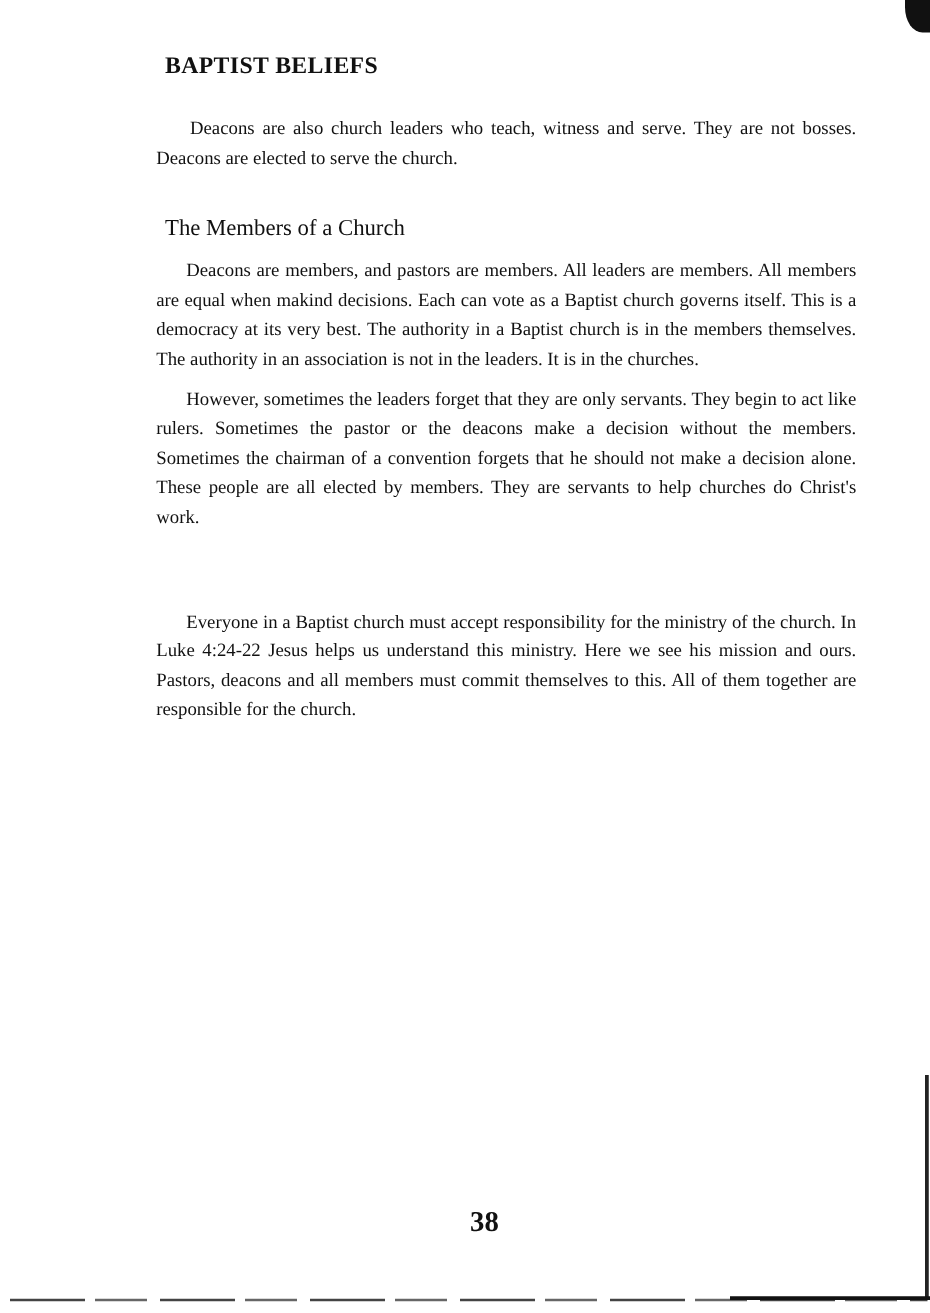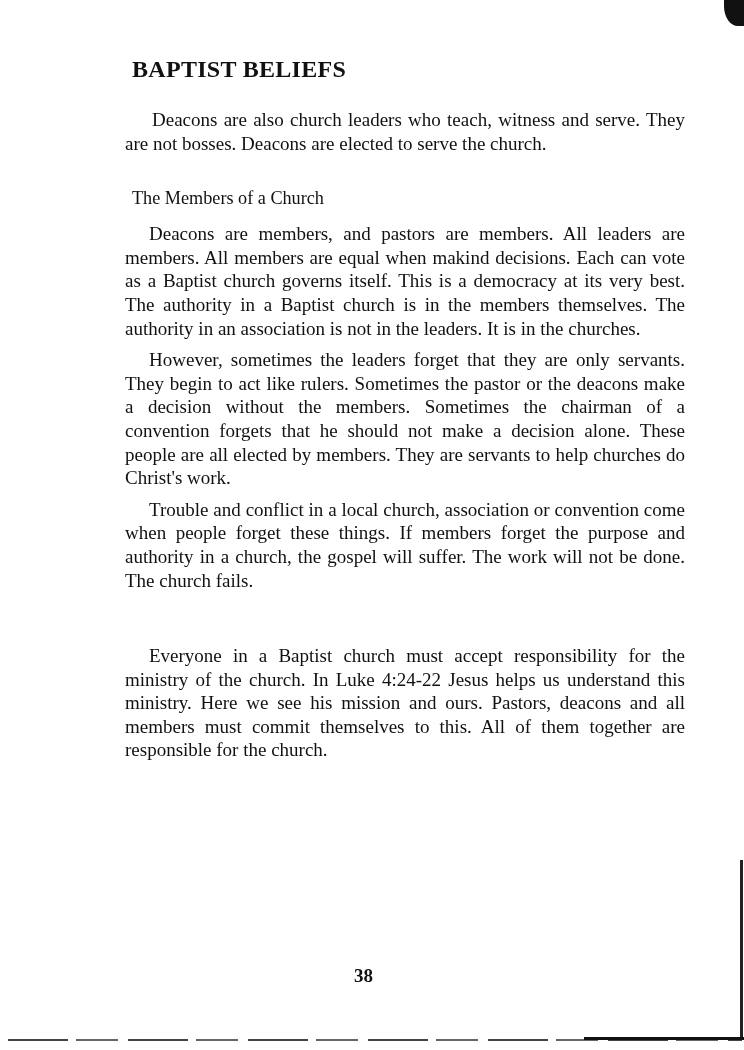--- a/index.html
+++ b/index.html
@@ -20,35 +20,35 @@
       position: absolute; left: 8px; right: 2px; top: 1039px; height: 2px;
       background: repeating-linear-gradient(90deg, #444 0 60px, transparent 60px 68px, #666 68px 110px, transparent 110px 120px);
     }
     .bottom-rule-right {
       position: absolute; right: 0; top: 1037px; width: 160px; height: 3px; background: #111;
     }
     .page {
       position: absolute; left: 125px; top: 40px; width: 560px;
     }
     .running-head {
-      font-weight: bold; font-size: 24px; letter-spacing: 0.3px;
-      margin: 16px 0 0 7px; line-height: 26px;
+      font-weight: bold; font-size: 19px; letter-spacing: 0.3px;
+      margin: 0 0 0 7px; line-height: 26px;
     }
     p.body {
-      font-size: 19px; line-height: 23.6px; margin: 0;
+      font-size: 15px; line-height: 23.6px; margin: 0;
       text-align: justify; text-indent: 24px;
     }
     .h-sub {
       font-size: 18.2px; line-height: 24px; margin: 0; font-weight: normal; font-family: Liberation Serif, serif;
     }
     .h-sub-bold {
       font-size: 18.2px; line-height: 24px; margin: 0; font-weight: bold;
     }
     .page-number {
-      position: absolute; left: 354px; top: 965px; font-weight: bold; font-size: 19px;
+      position: absolute; left: 376px; top: 965px; font-weight: bold; font-size: 23px;
     }
   </style>
 </head>
 <body>
 
 <div class="corner-blot"></div>
 <div class="right-edge"></div>
 <div class="bottom-rule"></div>
 <div class="bottom-rule-right"></div>
 
@@ -59,20 +59,19 @@
   <p class="body" style="text-indent:27px">Deacons are also church leaders who teach, witness and serve. They are not bosses. Deacons are elected to serve the church.</p>
 
   <div style="height:31px"></div>
   <h2 class="h-sub" style="margin-left:7px">The Members of a Church</h2>
 
   <div style="height:12px"></div>
   <p class="body">Deacons are members, and pastors are members. All leaders are members. All members are equal when makind decisions. Each can vote as a Baptist church governs itself. This is a democracy at its very best. The authority in a Baptist church is in the members themselves. The authority in an association is not in the leaders. It is in the churches.</p>
   <div style="height:8px"></div>
   <p class="body">However, sometimes the leaders forget that they are only servants. They begin to act like rulers. Sometimes the pastor or the deacons make a decision without the members. Sometimes the chairman of a convention forgets that he should not make a decision alone. These people are all elected by members. They are servants to help churches do Christ's work.</p>
   <div style="height:8px"></div>
-  <p class="body">Trouble and conflict in a local church, association or convention come when people forget these things. If members forget the purpose and authority in a church, the gospel will suffer. The work will not be done. The church fails.</p>
 
   <div style="height:44px"></div>
   <div style="height:8px"></div>
   <p class="body">Everyone in a Baptist church must accept responsibility for the ministry of the church. In Luke 4:24-22 Jesus helps us understand this ministry. Here we see his mission and ours. Pastors, deacons and all members must commit themselves to this. All of them together are responsible for the church.</p>
 </div>
 
 <div class="page-number">38</div>
 
 </body></html>

